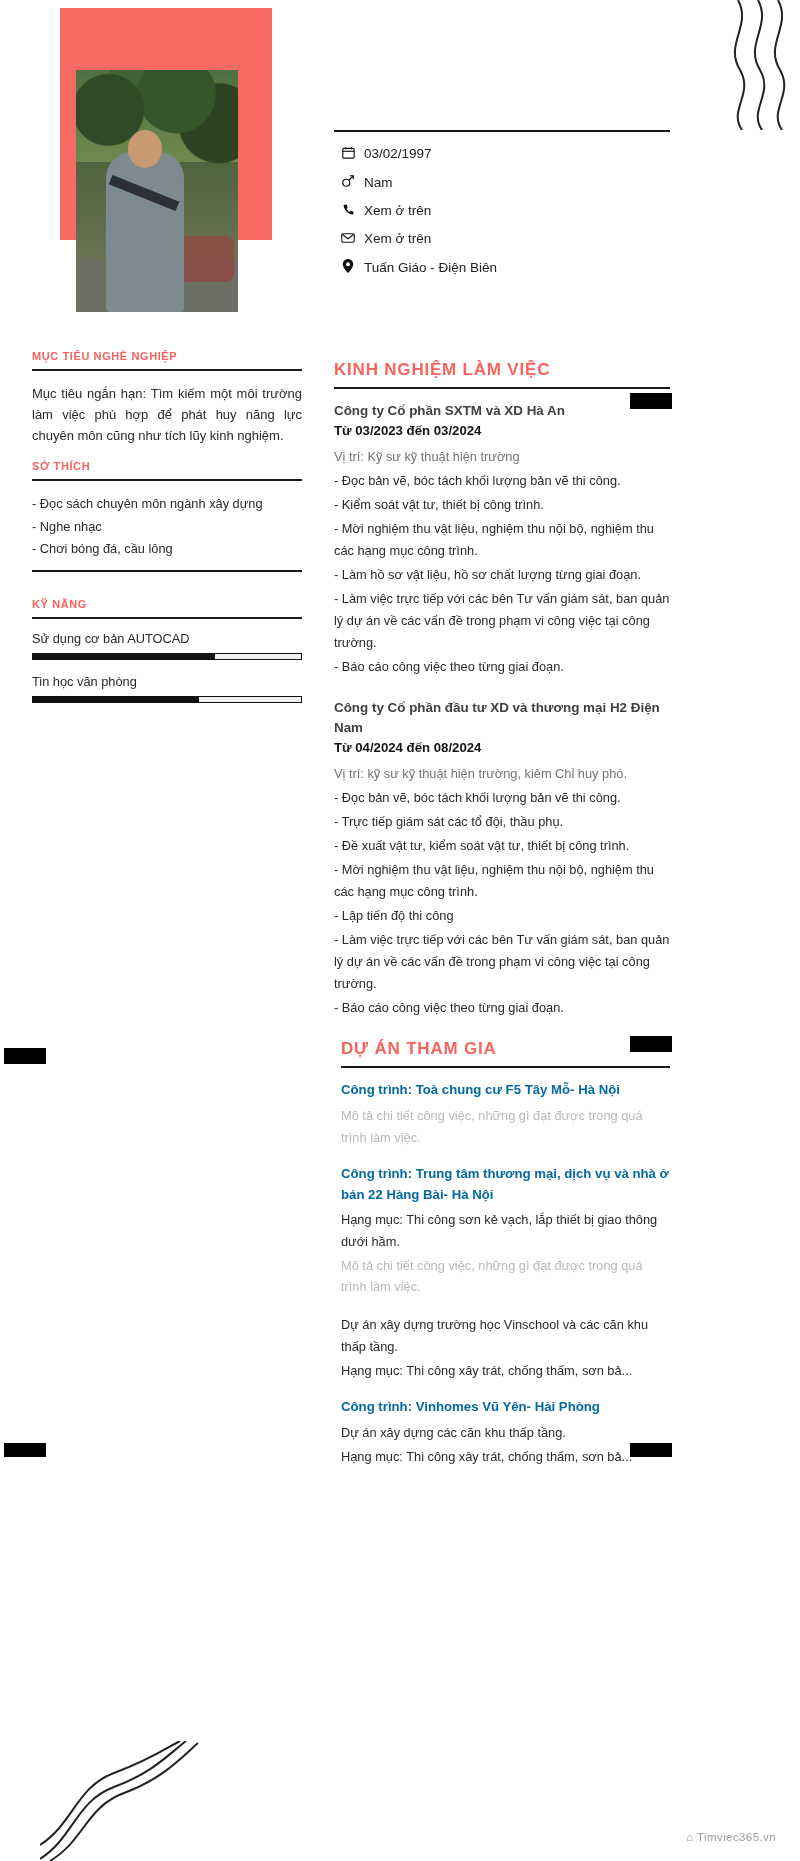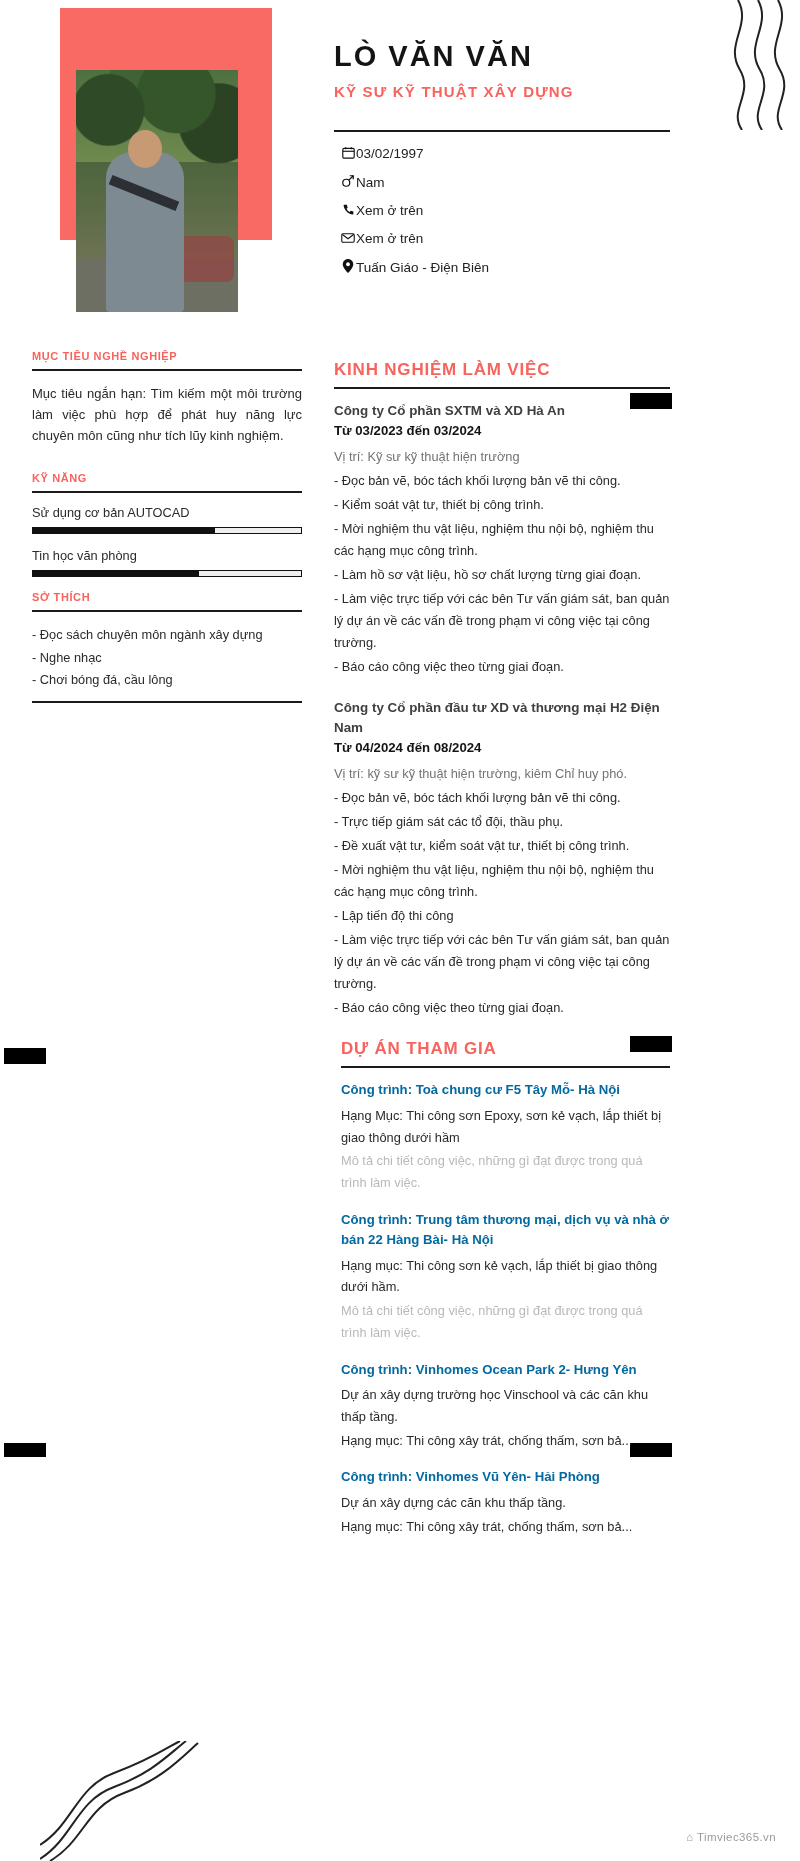--- a/index.html
+++ b/index.html
@@ -92,20 +92,21 @@
   }
 
   .info-list {
     position: absolute;
     left: 340px; top: 146px;
     width: 340px;
   }
   .info-row {
     display: flex;
     align-items: center;
+    gap: 8px;
     margin-bottom: 13px;
     font-size: 13.5px;
     color: #222;
   }
   .info-row .ic {
     width: 16px; min-width:16px; text-align: center;
     font-size: 14px; line-height: 1;
     color: #111;
   }
 
@@ -205,24 +206,20 @@
   <div class="photo">
     <div class="sky"></div>
     <div class="trees"></div>
     <div class="ground"></div>
     <div class="moto"></div>
     <div class="person"></div>
     <div class="head"></div>
     <div class="strap"></div>
   </div>
 
-  <div class="name-block">
-    <h1 class="name">LÒ VĂN VĂN</h1>
-    <p class="job-title">KỸ SƯ KỸ THUẬT XÂY DỰNG</p>
-  </div>
   <div class="header-rule"></div>
 
   <div class="info-list">
     <div class="info-row">
       <span class="ic">
         <svg width="13" height="13" viewBox="0 0 16 16">
             <rect x="1" y="3" width="14" height="12" rx="1.5" fill="none" stroke="#111" stroke-width="1.4"></rect>
             <line x1="1" y1="6.5" x2="15" y2="6.5" stroke="#111" stroke-width="1.4"></line>
             <line x1="4.5" y1="1.5" x2="4.5" y2="4" stroke="#111" stroke-width="1.4"></line>
             <line x1="11.5" y1="1.5" x2="11.5" y2="4" stroke="#111" stroke-width="1.4"></line>
@@ -269,45 +266,45 @@
   </div>
 
   <div class="left-col">
 
     <section>
       <h2 class="sec-title">MỤC TIÊU NGHỀ NGHIỆP</h2>
       <div class="sec-rule"></div>
       <p class="para">Mục tiêu ngắn hạn: Tìm kiếm một môi trường làm việc phù hợp để phát huy năng lực chuyên môn cũng như tích lũy kinh nghiệm.</p>
     </section>
 
+    <section style="margin-top:14px;">
+      <h2 class="sec-title">SỞ THÍCH</h2>
+      <div class="sec-rule"></div>
+      <div class="bullet">- Đọc sách chuyên môn ngành xây dựng</div>
+      <div class="bullet">- Nghe nhạc</div>
+      <div class="bullet">- Chơi bóng đá, cầu lông</div>
+      <div class="sec-rule thin" style="margin-top:10px;"></div>
+    </section>
+
     <section style="margin-top:26px;">
       <h2 class="sec-title">KỸ NĂNG</h2>
       <div class="sec-rule"></div>
 
       <div class="skill">
         <div class="skill-name">Sử dụng cơ bản AUTOCAD</div>
         <div class="bar">
             <i style="width:68%"></i>
           </div>
       </div>
       <div class="skill">
         <div class="skill-name">Tin học văn phòng</div>
         <div class="bar">
             <i style="width:62%"></i>
           </div>
       </div>
-    </section>
-
-    <section style="margin-top:14px;">
-      <h2 class="sec-title">SỞ THÍCH</h2>
-      <div class="sec-rule"></div>
-      <div class="bullet">- Đọc sách chuyên môn ngành xây dựng</div>
-      <div class="bullet">- Nghe nhạc</div>
-      <div class="bullet">- Chơi bóng đá, cầu lông</div>
-      <div class="sec-rule thin" style="margin-top:10px;"></div>
     </section>
 
   </div>
 
   <div class="right-col">
 
     <section>
       <h2 class="sec-title big">KINH NGHIỆM LÀM VIỆC</h2>
       <div class="sec-rule"></div>
 
@@ -336,32 +333,30 @@
         <div class="job-li">- Báo cáo công việc theo từng giai đoạn.</div>
       </div>
     </section>
 
     <section style="margin-top:20px;margin-left:7px;">
       <h2 class="sec-title big">DỰ ÁN THAM GIA</h2>
       <div class="sec-rule"></div>
 
       <div class="proj-block">
         <div class="proj-title">Công trình: Toà chung cư F5 Tây Mỗ- Hà Nội</div>
-        <div class="proj-line">Hạng Mục: Thi công sơn Epoxy, sơn kẻ vạch, lắp thiết bị giao thông dưới hầm</div>
         <div class="proj-line muted"> Mô tả chi tiết công việc, những gì đạt được trong quá trình làm việc.</div>
       </div>
 
       <div class="proj-block">
         <div class="proj-title">Công trình: Trung tâm thương mại, dịch vụ và nhà ở bán 22 Hàng Bài- Hà Nội</div>
         <div class="proj-line">Hạng mục: Thi công sơn kẻ vạch, lắp thiết bị giao thông dưới hầm.</div>
         <div class="proj-line muted"> Mô tả chi tiết công việc, những gì đạt được trong quá trình làm việc.</div>
       </div>
 
       <div class="proj-block">
-        <div class="proj-title">Công trình: Vinhomes Ocean Park 2- Hưng Yên</div>
         <div class="proj-line">Dự án xây dựng trường học Vinschool và các căn khu thấp tầng.</div>
         <div class="proj-line">Hạng mục: Thi công xây trát, chống thấm, sơn bả...</div>
       </div>
 
       <div class="proj-block">
         <div class="proj-title">Công trình: Vinhomes Vũ Yên- Hải Phòng</div>
         <div class="proj-line">Dự án xây dựng các căn khu thấp tầng.</div>
         <div class="proj-line">Hạng mục: Thi công xây trát, chống thấm, sơn bả...</div>
       </div>
     </section>

